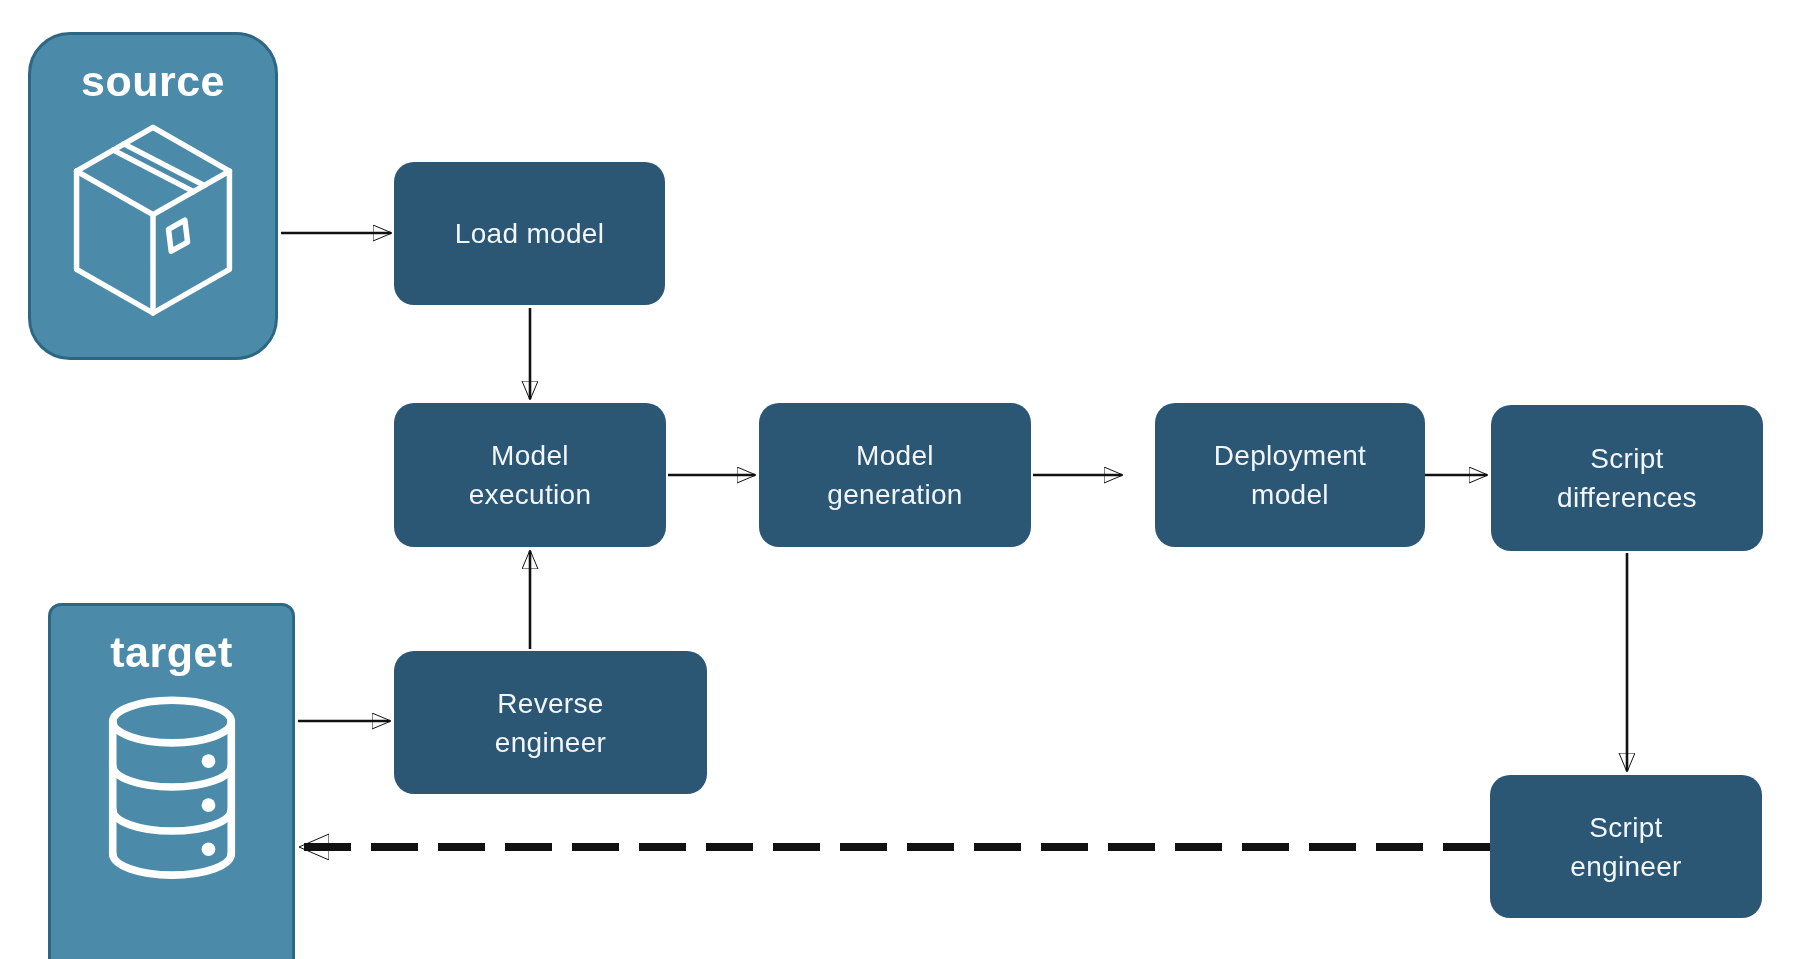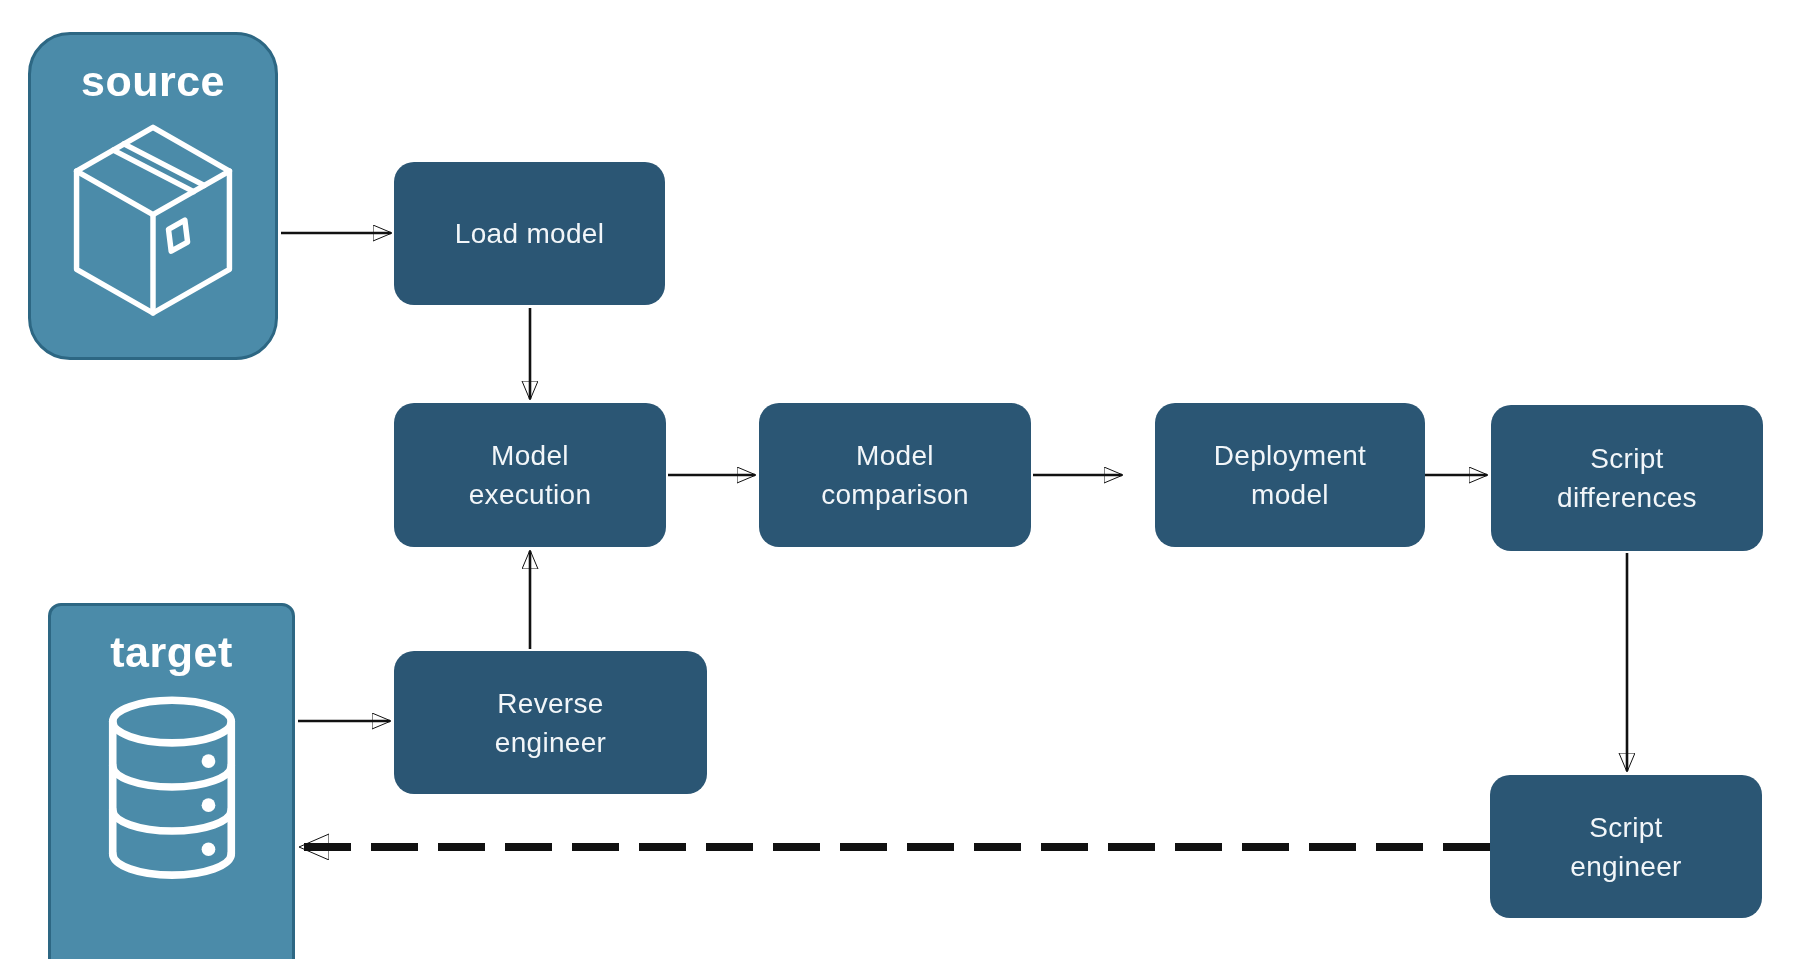--- a/index.html
+++ b/index.html
@@ -155,21 +155,21 @@
   <div class="step" style="left:394px;top:403px;width:272px;height:144px;">
     <div class="step-label">
       <div>Model</div>
       <div>execution</div>
     </div>
   </div>
 
   <div class="step" style="left:759px;top:403px;width:272px;height:144px;">
     <div class="step-label">
       <div>Model</div>
-      <div>comparison</div>
+      <div>generation</div>
     </div>
   </div>
 
   <div class="step" style="left:1155px;top:403px;width:270px;height:144px;">
     <div class="step-label">
       <div>Deployment</div>
       <div>model</div>
     </div>
   </div>
 

